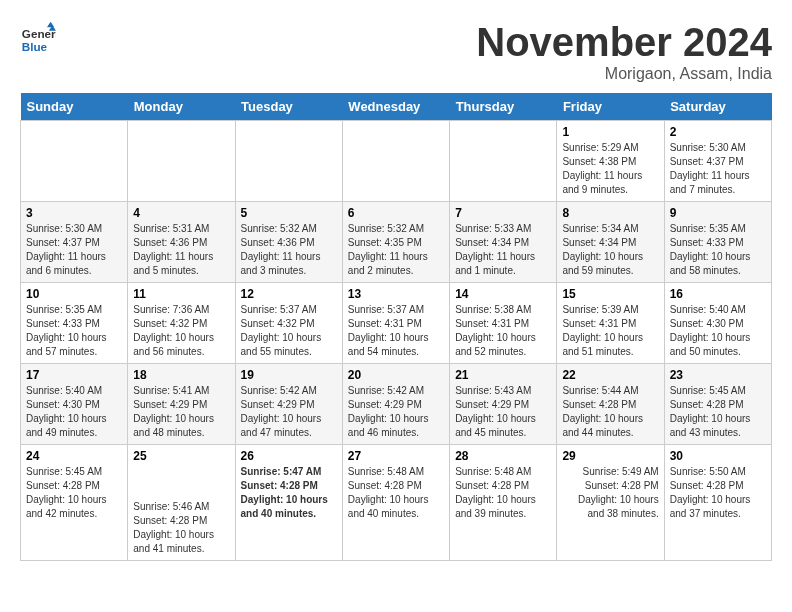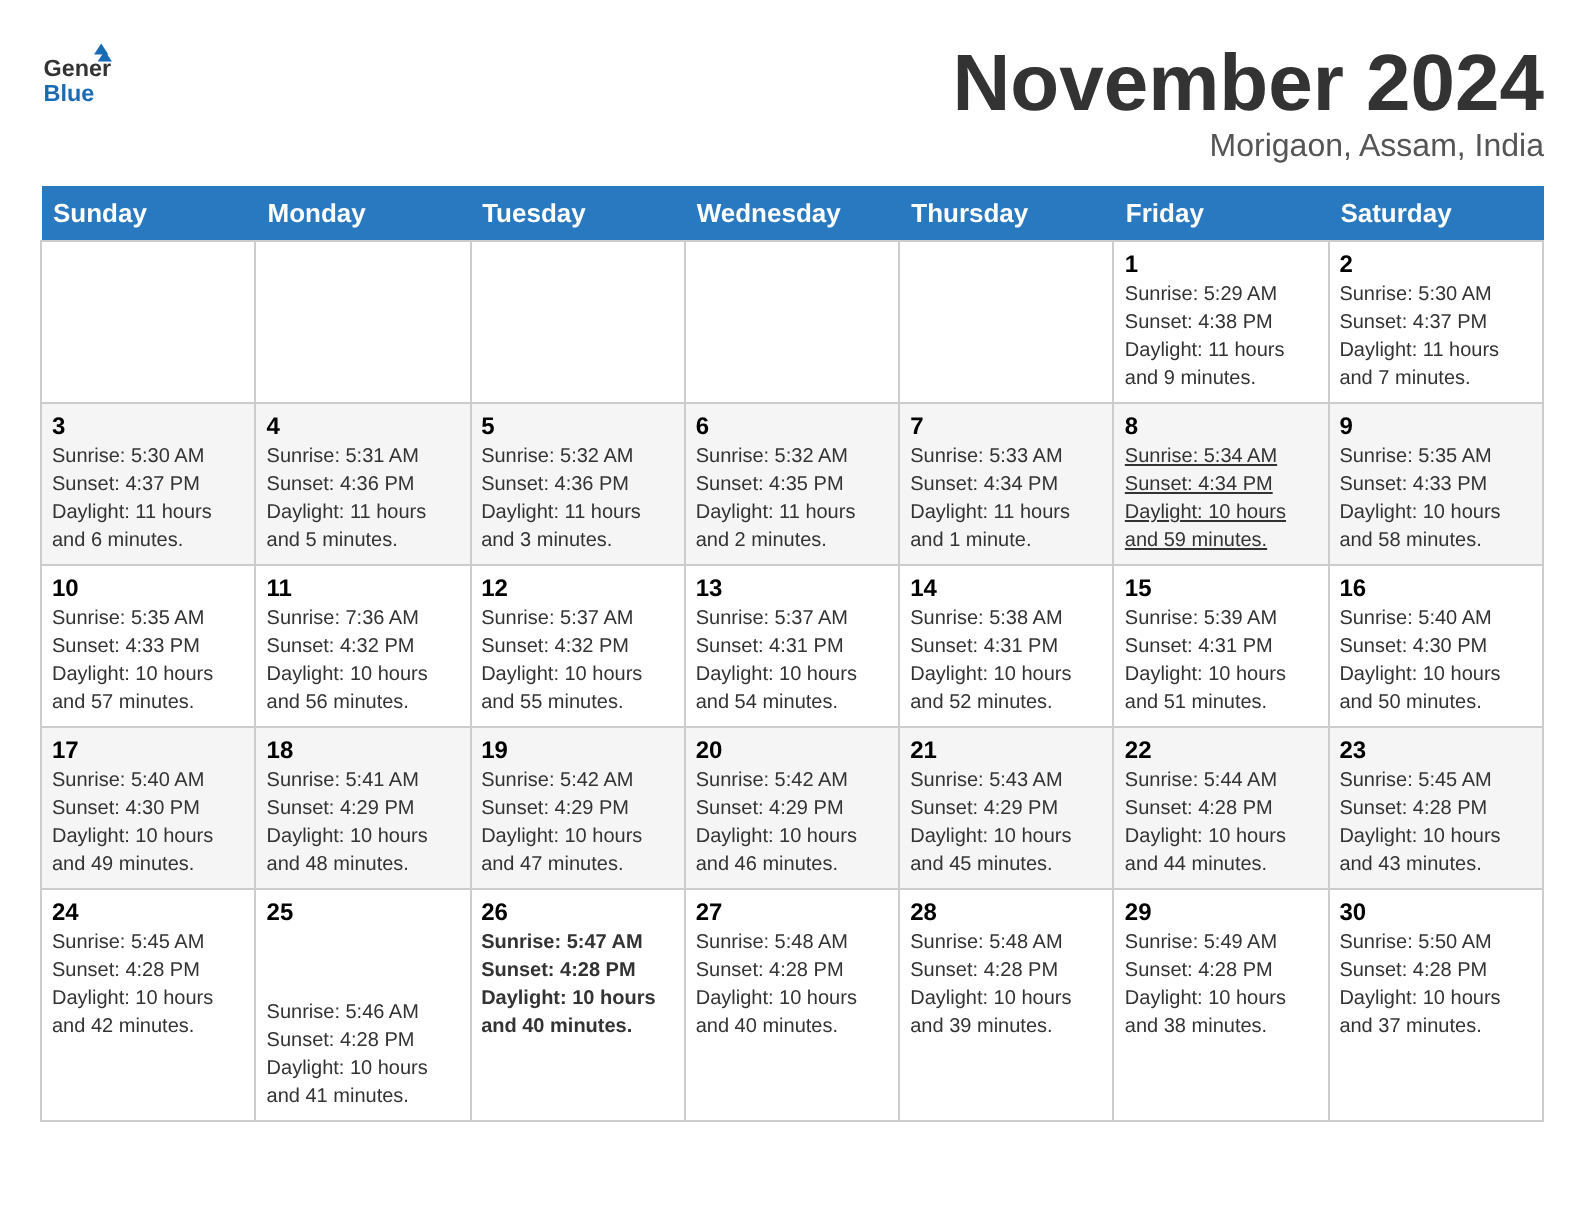--- a/index.html
+++ b/index.html
@@ -152,21 +152,21 @@
 Daylight: 11 hours and 2 minutes.</div>
         </td>
         <td>
           <div class="day-num">7</div>
           <div class="day-info" style="white-space: pre-line;">Sunrise: 5:33 AM
 Sunset: 4:34 PM
 Daylight: 11 hours and 1 minute.</div>
         </td>
         <td>
           <div class="day-num">8</div>
-          <div class="day-info" style="white-space: pre-line; text-decoration: underline;">Sunrise: 5:34 AM
+          <div class="day-info" style="white-space: pre-line;">Sunrise: 5:34 AM
 Sunset: 4:34 PM
 Daylight: 10 hours and 59 minutes.</div>
         </td>
         <td>
           <div class="day-num">9</div>
           <div class="day-info" style="white-space: pre-line;">Sunrise: 5:35 AM
 Sunset: 4:33 PM
 Daylight: 10 hours and 58 minutes.</div>
         </td>
       </tr>
@@ -284,21 +284,21 @@
 Daylight: 10 hours and 40 minutes.</div>
         </td>
         <td>
           <div class="day-num">28</div>
           <div class="day-info" style="white-space: pre-line;">Sunrise: 5:48 AM
 Sunset: 4:28 PM
 Daylight: 10 hours and 39 minutes.</div>
         </td>
         <td>
           <div class="day-num">29</div>
-          <div class="day-info" style="white-space: pre-line;">Sunrise: 5:49 AM
+          <div class="day-info" style="white-space: pre-line; text-align: right;">Sunrise: 5:49 AM
 Sunset: 4:28 PM
 Daylight: 10 hours and 38 minutes.</div>
         </td>
         <td>
           <div class="day-num">30</div>
           <div class="day-info" style="white-space: pre-line;">Sunrise: 5:50 AM
 Sunset: 4:28 PM
 Daylight: 10 hours and 37 minutes.</div>
         </td>
       </tr>

